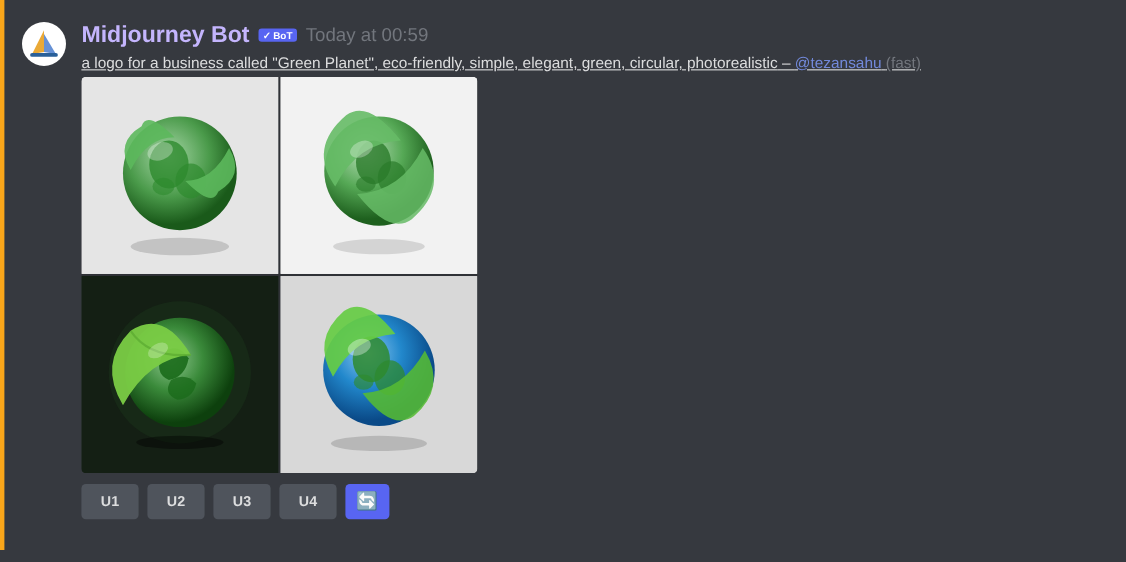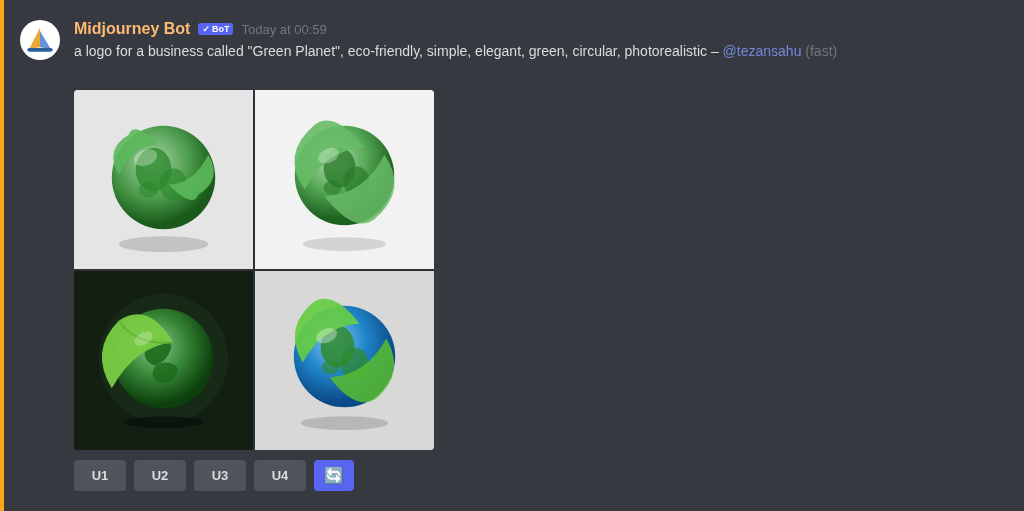--- a/index.html
+++ b/index.html
@@ -60,51 +60,52 @@
     }
 
     .message-header {
       display: flex;
       align-items: center;
       gap: 8px;
       margin-bottom: 4px;
     }
 
     .username {
-      font-size: 16px;
+      font-size: 21px;
       font-weight: 600;
-      color: #fdba74;
+      color: #c4b5fd;
     }
 
     .bot-badge {
       background: #5865f2;
       color: #ffffff;
       font-size: 9px;
       font-weight: 700;
       padding: 1px 4px;
       border-radius: 3px;
       display: flex;
       align-items: center;
       gap: 2px;
     }
 
     .checkmark {
       font-size: 9px;
     }
 
     .timestamp {
-      font-size: 13px;
+      font-size: 17px;
       color: #72767d;
     }
 
     .prompt-text {
       font-size: 14px;
       color: #dcddde;
       line-height: 1.4;
-      margin-bottom: 28px;
+      margin-bottom: 2px;
+      text-decoration: underline;
     }
 
     .prompt-text .mention {
       color: #7289da;
     }
 
     .prompt-text .fast-label {
       color: #72767d;
     }
 

